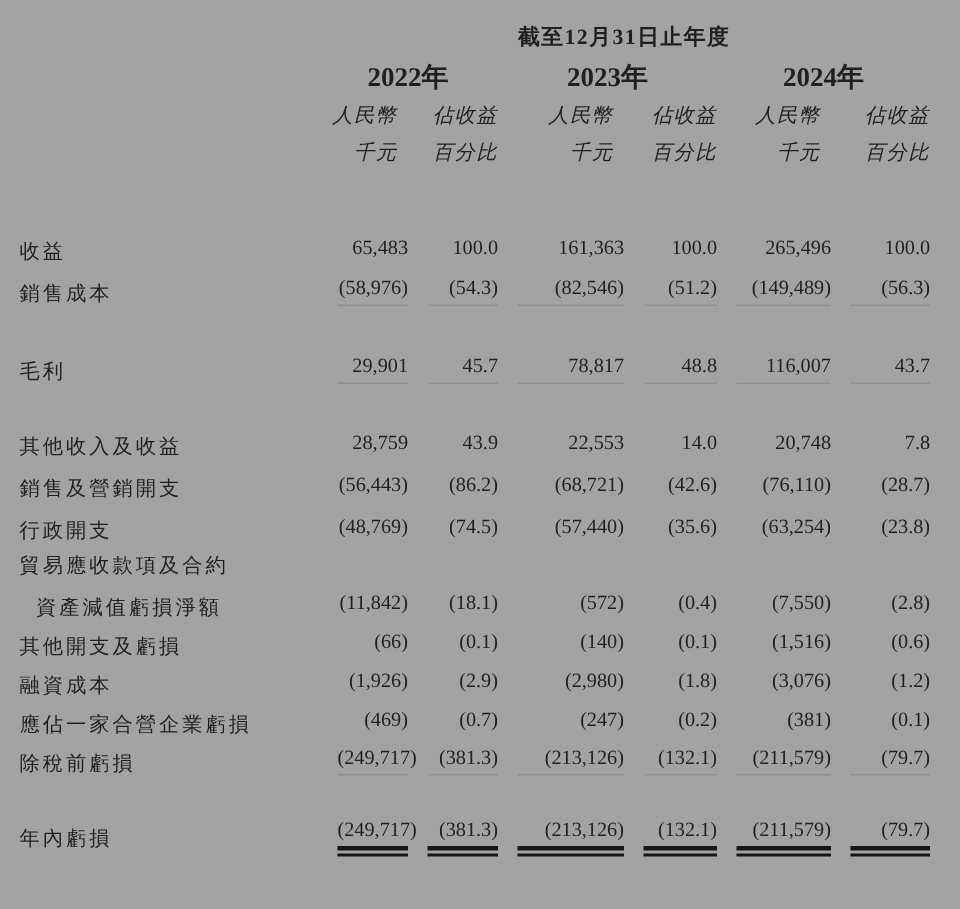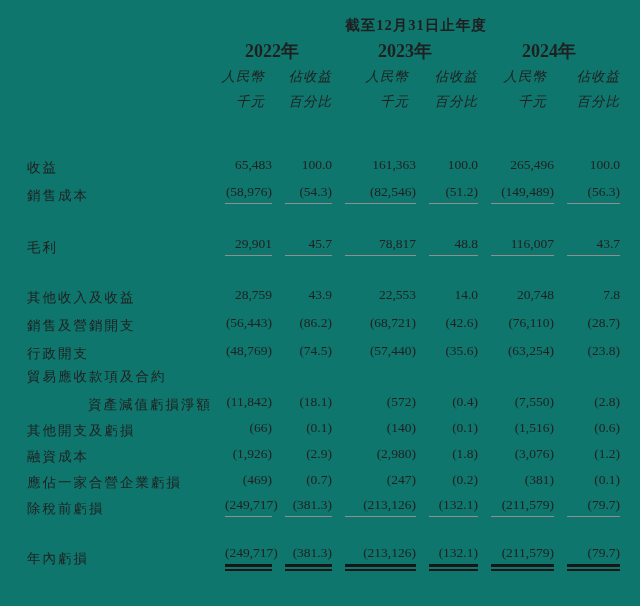--- a/index.html
+++ b/index.html
@@ -4,21 +4,21 @@
 <style>
   html, body {
     margin: 0;
     padding: 0;
     background: #ffffff;
   }
   .page {
     width: 640px;
     height: 606px;
     box-sizing: border-box;
-    background: #0f766e;
+    background: #a3a3a3;
     padding-top: 8px;
     font-family: "Liberation Serif", "DejaVu Serif", serif;
     color: #1f1f1f;
     overflow: hidden;
   }
   table.fs {
     border-collapse: collapse;
     table-layout: fixed;
     width: 640px;
   }
@@ -69,25 +69,25 @@
   
   tr.sp-header { height: 38px; }
   tr.sp-lg { height: 24px; }
   tr.sp-md { height: 22px; }
 
   
   tr.row    { height: 28px; }
   tr.row-s  { height: 26px; }
   tr.row-t  { height: 23px; }
   td.lbl {
-    padding-left: 27px;
+    padding-left: 13px;
     letter-spacing: 2px;
     font-size: 13.5px;
   }
-  td.lbl.indent { padding-left: 24px; text-align: right; }
+  td.lbl.indent { padding-left: 24px; }
   td.num { text-align: right; }
   td.num.last .cell { margin-right: 20px; }
   .cell {
     display: block;
     margin-left: 13px;
     padding-bottom: 3px;
   }
   .cell.u1 { border-bottom: 1.5px solid #8f8f8f; }
   .cell.u2 {
     border-bottom: 3px solid #161616;

